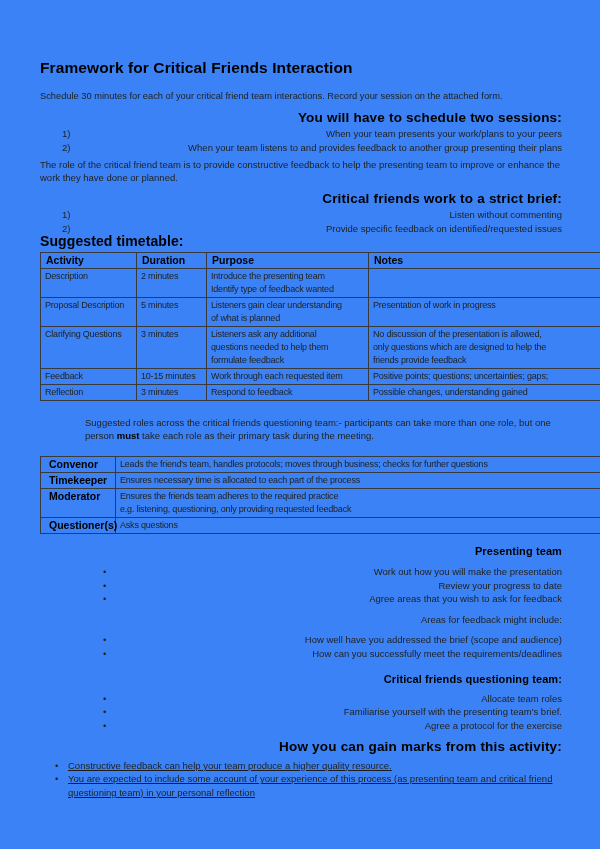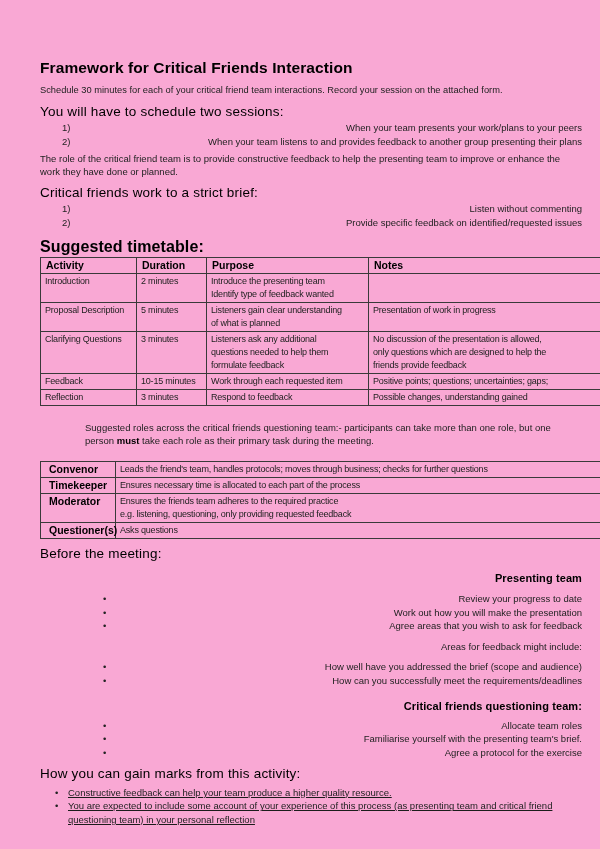--- a/index.html
+++ b/index.html
@@ -1,29 +1,29 @@
 <!DOCTYPE html>
 <html><head>
 <meta charset="utf-8">
 <style>
   * { margin:0; padding:0; box-sizing:border-box; }
   html,body { background:#ffffff; }
   .page {
-    width:600px; height:849px; background:#f9a8d4; overflow:hidden;
+    width:600px; height:849px; background:#3b82f6; overflow:hidden;
     font-family:"Liberation Sans", sans-serif; color:#1c1c1c;
-    padding:58px 18px 0 40px; position:relative;
+    padding:58px 38px 0 40px; position:relative;
   }
   h1.doc-title { font-size:15.5px; font-weight:700; color:#000; line-height:20px; letter-spacing:0.1px; }
-  p.intro { font-size:9.3px; line-height:13px; margin-top:6px; white-space:nowrap; color:#222; }
-  h2.sec { font-size:13.5px; font-weight:400; color:#000; letter-spacing:0.2px; line-height:15px; }
+  p.intro { font-size:9.3px; line-height:13px; margin-top:12px; white-space:nowrap; color:#222; }
+  h2.sec { font-size:13.5px; font-weight:700; color:#000; letter-spacing:0.2px; line-height:15px;text-align:right; }
   h2.m-sessions { margin-top:7px; }
   h2.m-brief { margin-top:7px; }
   h2.m-before { margin-top:7px; }
   h2.m-marks { margin-top:6px; }
-  h3.subhead { font-size:16px; font-weight:700; color:#000; line-height:13px; margin-top:11px; letter-spacing:0.1px; }
+  h3.subhead { font-size:14px; font-weight:700; color:#000; line-height:13px; letter-spacing:0.1px; }
   p.body { font-size:9.5px; line-height:13px; color:#222; margin-top:4px; }
   p.roles-intro { margin-top:15px;margin-left:45px; }
   p.roles-intro b { color:#000; }
 
   ol.numlist { list-style:none; counter-reset:n; margin-top:2px;text-align:right; }
   ol.numlist li { counter-increment:n; position:relative; padding-left:37px; font-size:9.5px; line-height:13.5px; color:#222; }
   ol.numlist li::before { content:counter(n) ")"; position:absolute; left:22px; }
 
   table { border-collapse:collapse; table-layout:fixed; width:592px; margin-top:4px; }
   table, th, td { border:1px solid #3a3a3a; }
@@ -81,21 +81,21 @@
     <thead>
       <tr>
         <th>Activity</th>
         <th>Duration</th>
         <th>Purpose</th>
         <th>Notes</th>
       </tr>
     </thead>
     <tbody>
       <tr>
-        <td>Introduction</td>
+        <td>Description</td>
         <td>2 minutes</td>
         <td class="ml">Introduce the presenting team
 Identify type of feedback wanted</td>
         <td class="ml"></td>
       </tr>
       <tr>
         <td>Proposal Description</td>
         <td>5 minutes</td>
         <td class="ml">Listeners gain clear understanding
 of what is planned</td>
@@ -147,27 +147,26 @@
         <td class="ml">Ensures the friends team adheres to the required practice
 e.g. listening, questioning, only providing requested feedback</td>
       </tr>
       <tr>
         <td class="role">Questioner(s)</td>
         <td class="ml">Asks questions</td>
       </tr>
     </tbody>
   </table>
 
-  <h2 class="sec m-before">Before the meeting:</h2>
 
   <div class="sub">
     <h4 class="m-presenting">Presenting team</h4>
     <ul class="bullets b2 m-pres">
+      <li>Work out how you will make the presentation</li>
       <li>Review your progress to date</li>
-      <li>Work out how you will make the presentation</li>
       <li>Agree areas that you wish to ask for feedback</li>
     </ul>
     <p class="areas">Areas for feedback might include:</p>
     <ul class="bullets b2">
       <li>How well have you addressed the brief (scope and audience)</li>
       <li>How can you successfully meet the requirements/deadlines</li>
     </ul>
 
     <h4 class="m-questioning">Critical friends questioning team:</h4>
     <ul class="bullets b2">

